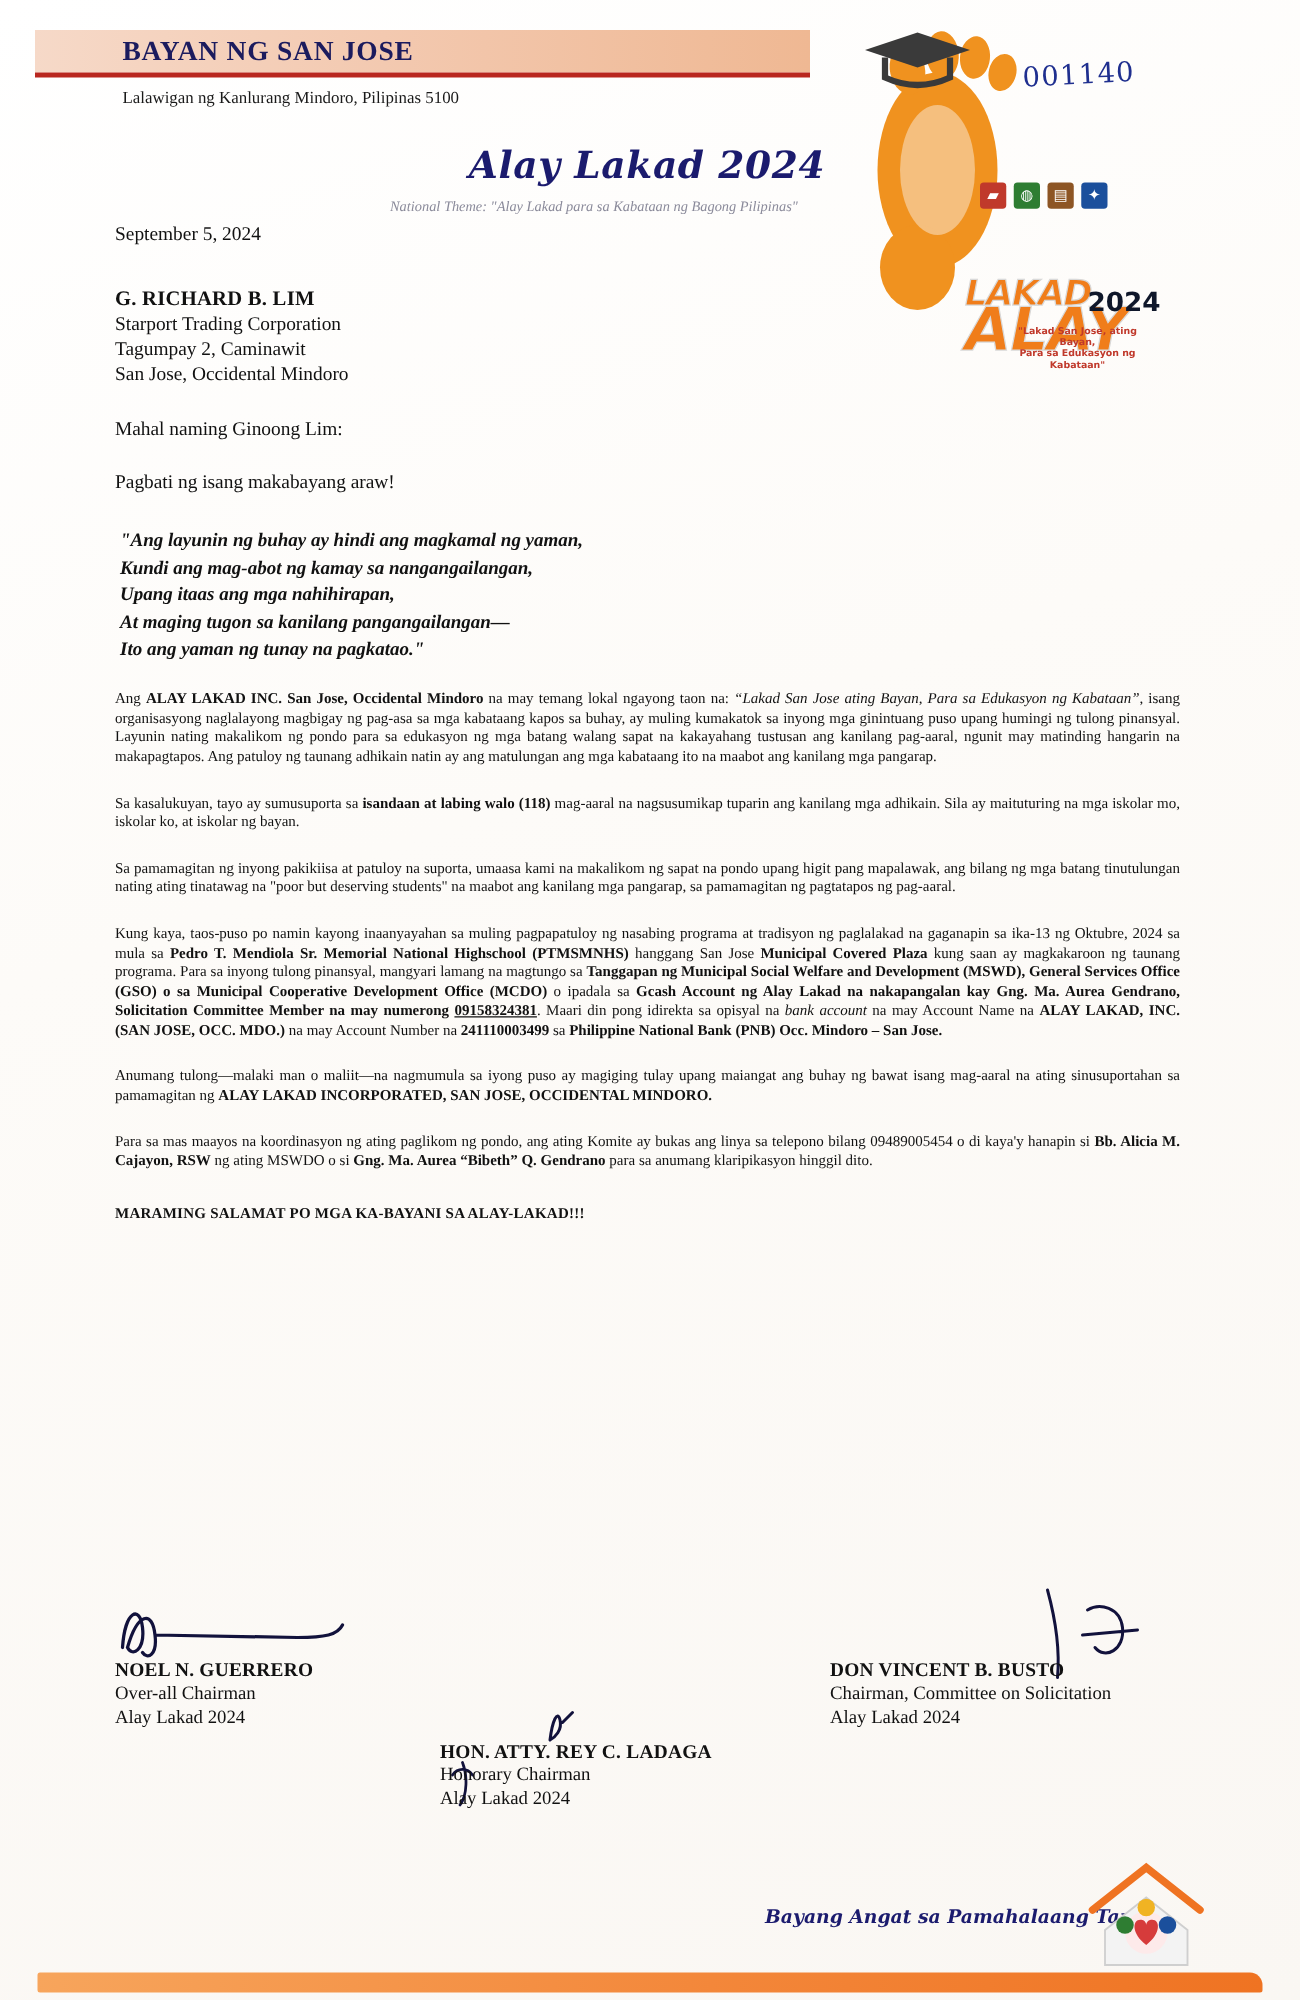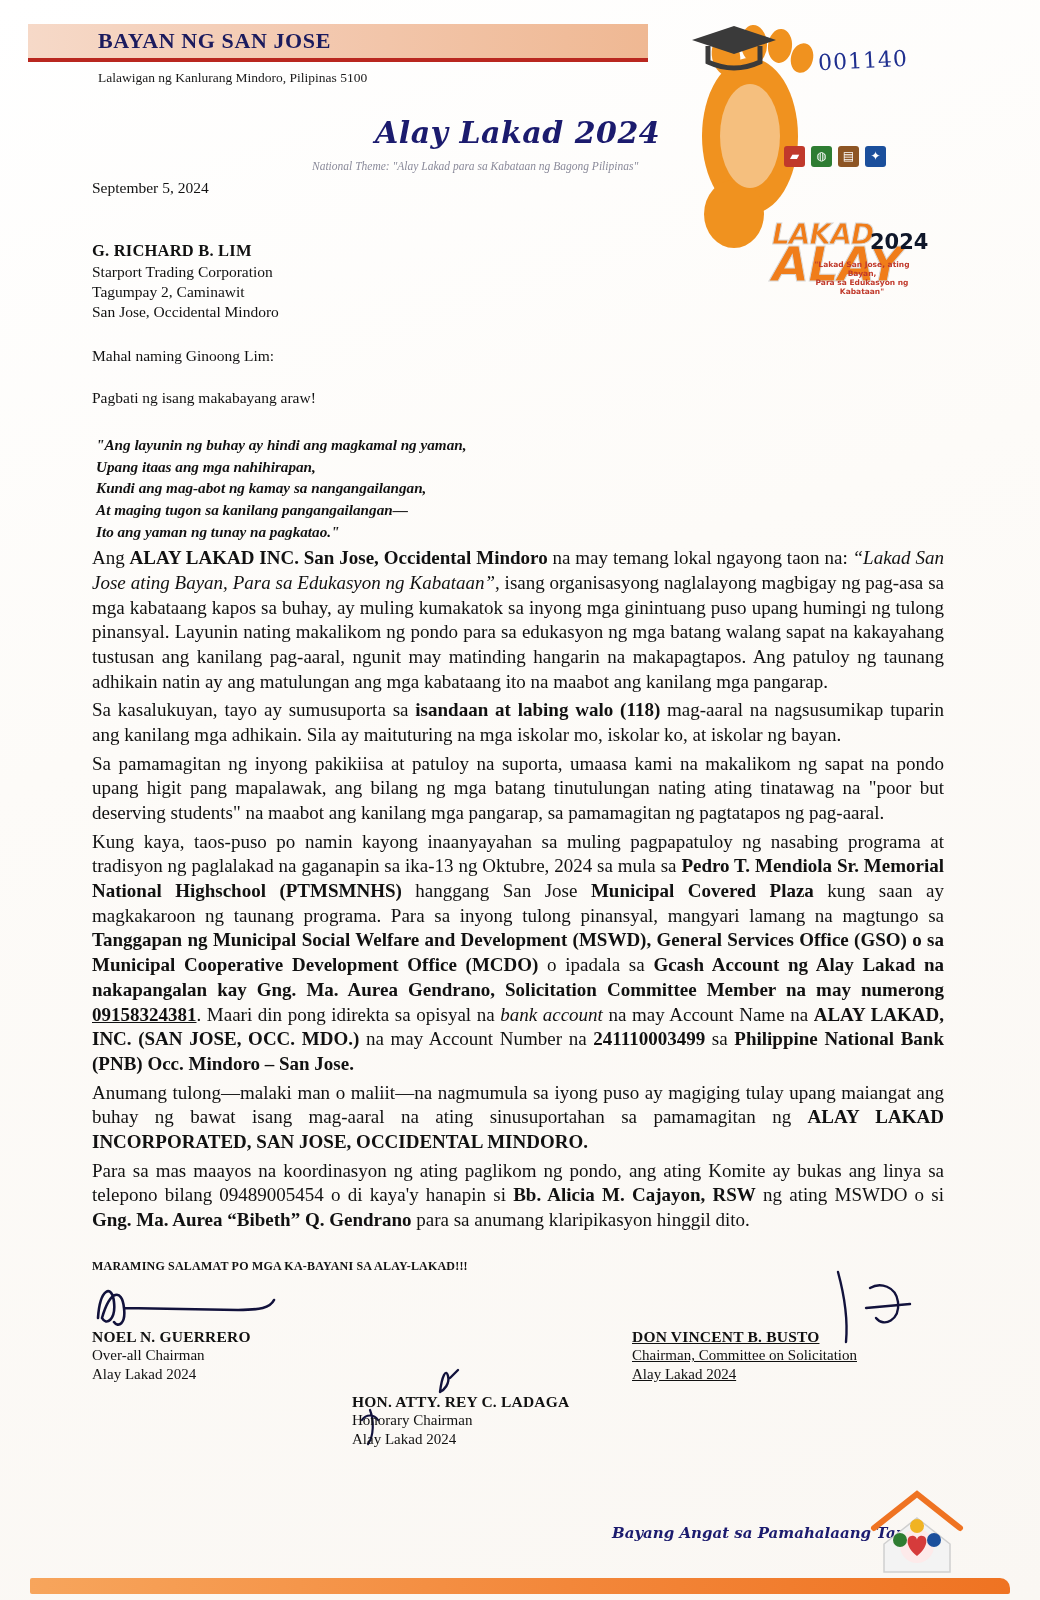--- a/index.html
+++ b/index.html
@@ -147,57 +147,57 @@
 
   
   .body {
     position: absolute;
     left: 92px;
     top: 178px;
     width: 852px;
     font-size: 15.2px;
     line-height: 1.30;
   }
-  .date { margin-bottom: 42px; font-size: 15.5px; }
+  .date { margin-bottom: 30px; font-size: 15.5px; }
   .addr-name { font-weight: bold; font-size: 16.5px; letter-spacing: .2px; }
   .addr-line { font-size: 15.5px; }
   .salutation { margin-top: 24px; font-size: 15.5px; }
   .greeting { margin-top: 22px; font-size: 15.5px; }
 
   .poem {
     margin-top: 26px;
     margin-left: 4px;
     font-style: italic;
     font-weight: bold;
     font-size: 15.2px;
     line-height: 1.42;
   }
 
   p.para {
-    margin: 4px 0 0 0;
+    margin: 21px 0 0 0;
     text-align: justify;
-    font-size: 19px;
+    font-size: 12px;
     line-height: 1.30;
   }
   .b { font-weight: bold; }
   .i { font-style: italic; }
   .u { text-decoration: underline; }
 
   .thanks {
     margin-top: 26px;
     font-weight: bold;
     font-size: 12px;
     letter-spacing: .2px;
   }
 
   
   .sig-block { position: absolute; font-size: 15px; line-height: 1.25; }
   .sig-name { font-weight: bold; font-size: 15.5px; letter-spacing: .2px; }
   .sig-left  { left: 92px;  top: 1327px; }
-  .sig-right { left: 632px; top: 1327px; text-decoration: underline; }
+  .sig-right { left: 664px; top: 1327px; }
   .sig-center{ left: 352px; top: 1392px; text-align: center; }
   .sig-center .sig-name { font-size: 15.5px; }
   .sig-center div { text-align: left; }
 
   .ink {
     position: absolute;
     pointer-events: none;
   }
 
   
@@ -282,22 +282,22 @@
       <div class="addr-line">Starport Trading Corporation</div>
       <div class="addr-line">Tagumpay 2, Caminawit</div>
       <div class="addr-line">San Jose, Occidental Mindoro</div>
     </div>
 
     <div class="salutation">Mahal naming Ginoong Lim:</div>
     <div class="greeting">Pagbati ng isang makabayang araw!</div>
 
     <div class="poem">
       <div>"Ang layunin ng buhay ay hindi ang magkamal ng yaman,</div>
+      <div>Kundi ang mag-abot ng kamay sa nangangailangan,</div>
       <div>Upang itaas ang mga nahihirapan,</div>
-      <div>Kundi ang mag-abot ng kamay sa nangangailangan,</div>
       <div>At maging tugon sa kanilang pangangailangan—</div>
       <div>Ito ang yaman ng tunay na pagkatao."</div>
     </div>
 
     <p class="para"><span>Ang </span><span class="b">ALAY LAKAD INC. San Jose, Occidental Mindoro</span><span> na may temang lokal ngayong taon na: </span><span class="i">“Lakad San Jose ating Bayan, Para sa Edukasyon ng Kabataan”</span><span>, isang organisasyong naglalayong magbigay ng pag-asa sa mga kabataang kapos sa buhay, ay muling kumakatok sa inyong mga ginintuang puso upang humingi ng tulong pinansyal. Layunin nating makalikom ng pondo para sa edukasyon ng mga batang walang sapat na kakayahang tustusan ang kanilang pag-aaral, ngunit may matinding hangarin na makapagtapos. Ang patuloy ng taunang adhikain natin ay ang matulungan ang mga kabataang ito na maabot ang kanilang mga pangarap.</span></p>
 
     <p class="para"><span>Sa kasalukuyan, tayo ay sumusuporta sa </span><span class="b">isandaan at labing walo (118)</span><span> mag-aaral na nagsusumikap tuparin ang kanilang mga adhikain. Sila ay maituturing na mga iskolar mo, iskolar ko, at iskolar ng bayan.</span></p>
 
     <p class="para">Sa pamamagitan ng inyong pakikiisa at patuloy na suporta, umaasa kami na makalikom ng sapat na pondo upang higit pang mapalawak, ang bilang ng mga batang tinutulungan nating ating tinatawag na "poor but deserving students" na maabot ang kanilang mga pangarap, sa pamamagitan ng pagtatapos ng pag-aaral.</p>
 

